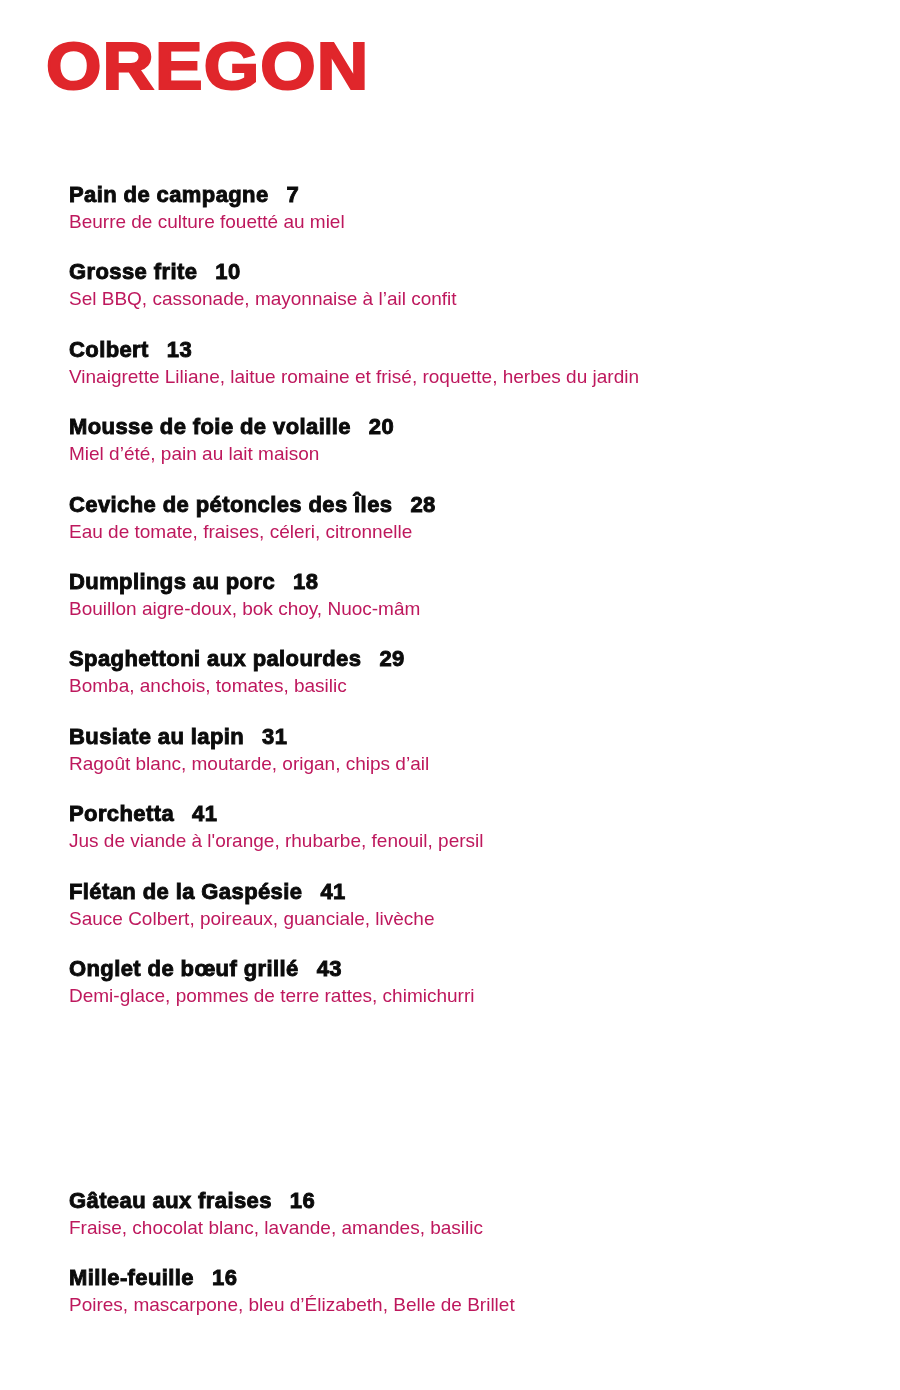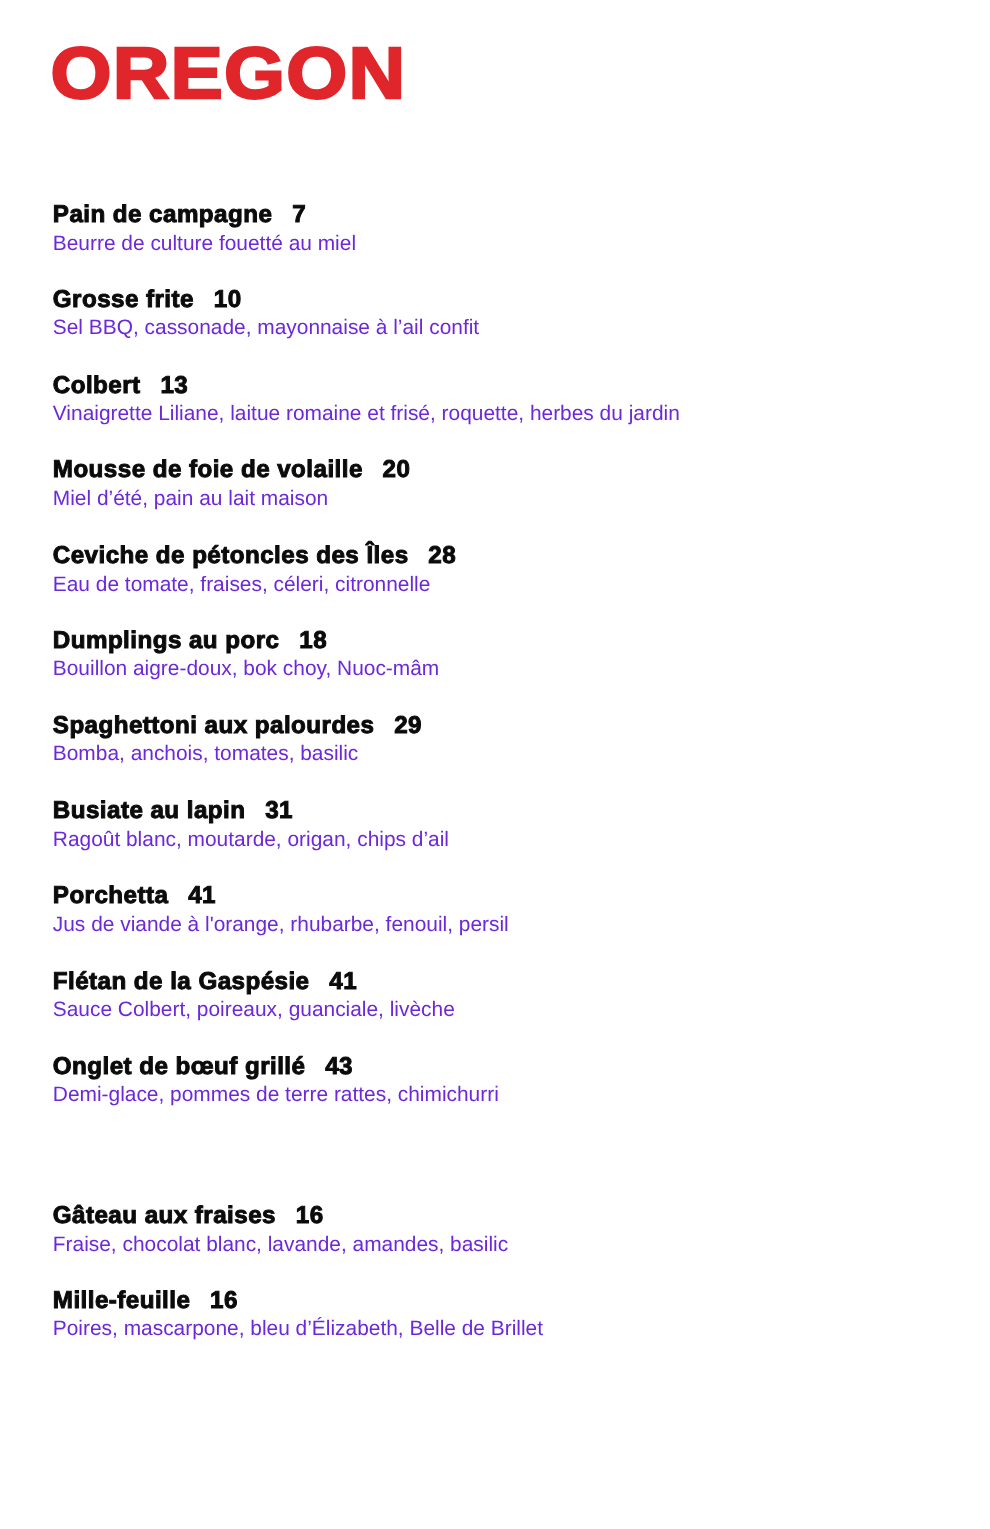--- a/index.html
+++ b/index.html
@@ -29,43 +29,44 @@
       -webkit-text-stroke: 2.2px #e0262b;
       transform: scaleX(1.08);
       transform-origin: left center;
     }
     .section {
       position: absolute;
       left: 48px;
       width: 820px;
     }
     .section-mains { top: 181px; }
-    .section-desserts { top: 1091px; }
+    .section-desserts { top: 1187px; }
     .item {
       height: 77.4px;
+      margin-left: 21px;
     }
     .item-head {
       font-family: "Liberation Sans", sans-serif;
       font-weight: 700;
       font-size: 22px;
       line-height: 28px;
       color: #0b0b0b;
       -webkit-text-stroke: 0.9px #0b0b0b;
       letter-spacing: 0.4px;
       white-space: nowrap;
     }
     .price {
       margin-left: 18px;
     }
     .item-desc {
       font-family: "Liberation Sans", sans-serif;
       font-weight: 400;
       font-size: 19px;
       line-height: 26px;
-      color: #6d28d9;
+      color: #be185d;
       white-space: nowrap;
     }
   </style>
 </head>
 <body>
 
 <h1 class="title">OREGON</h1>
 
 <div class="section section-mains">
   <div class="item">

